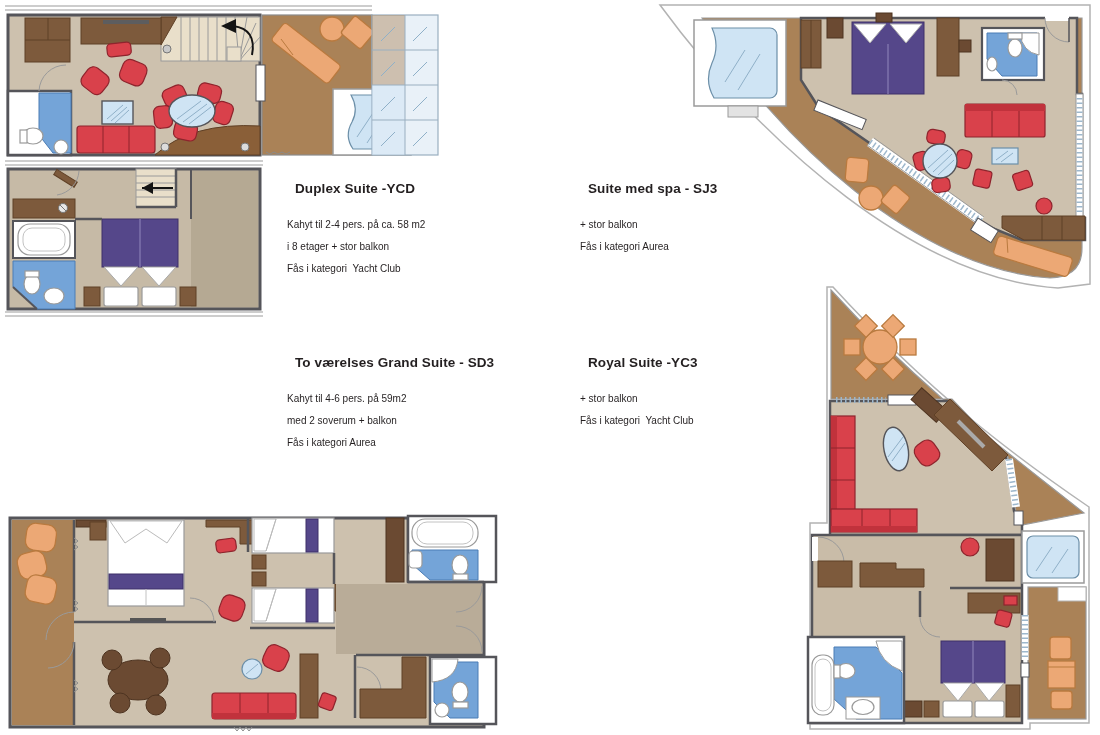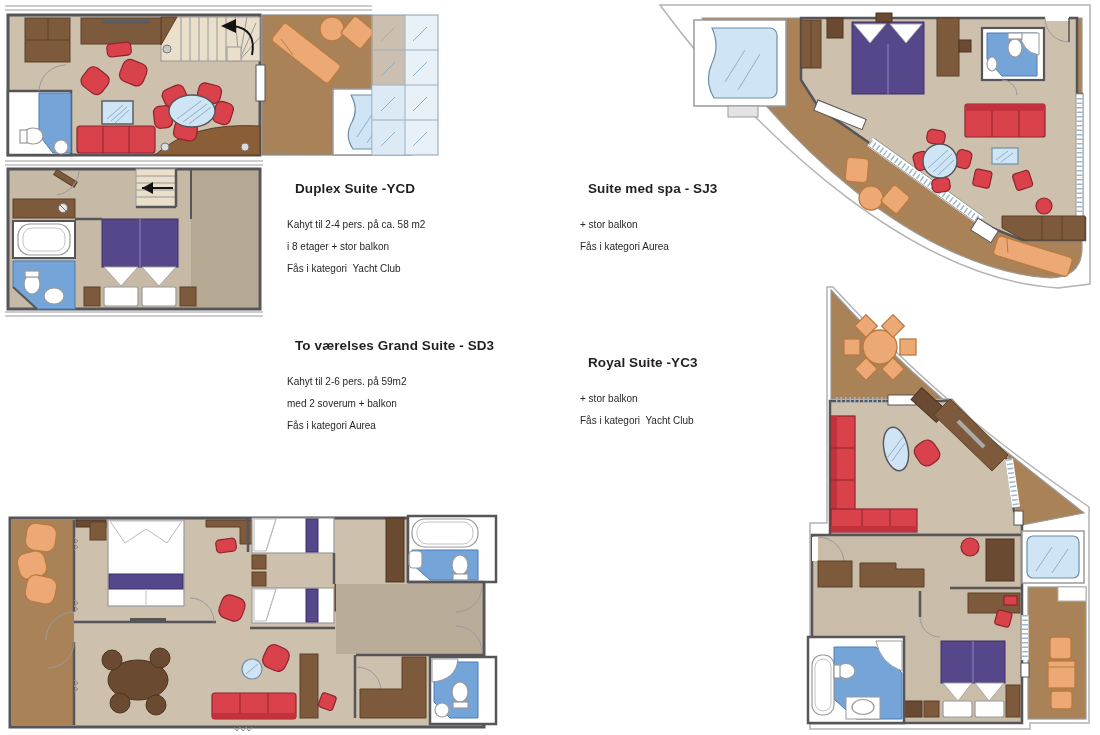--- a/index.html
+++ b/index.html
@@ -476,23 +476,23 @@
   <p>i 8 etager + stor balkon</p>
   <p class="cat">Fås i kategori  Yacht Club</p>
 </div>
 
 <div class="suite-card" style="left:580px;top:181px">
   <h3>Suite med spa - SJ3</h3>
   <p>+ stor balkon</p>
   <p class="cat">Fås i kategori Aurea</p>
 </div>
 
-<div class="suite-card" style="left:287px;top:338px">
+<div class="suite-card" style="left:287px;top:355px">
   <h3>To værelses Grand Suite - SD3</h3>
-  <p>Kahyt til 2-6 pers. på 59m2</p>
+  <p>Kahyt til 4-6 pers. på 59m2</p>
   <p>med 2 soverum + balkon</p>
   <p class="cat">Fås i kategori Aurea</p>
 </div>
 
 <div class="suite-card" style="left:580px;top:355px">
   <h3>Royal Suite -YC3</h3>
   <p>+ stor balkon</p>
   <p class="cat">Fås i kategori  Yacht Club</p>
 </div>
 

